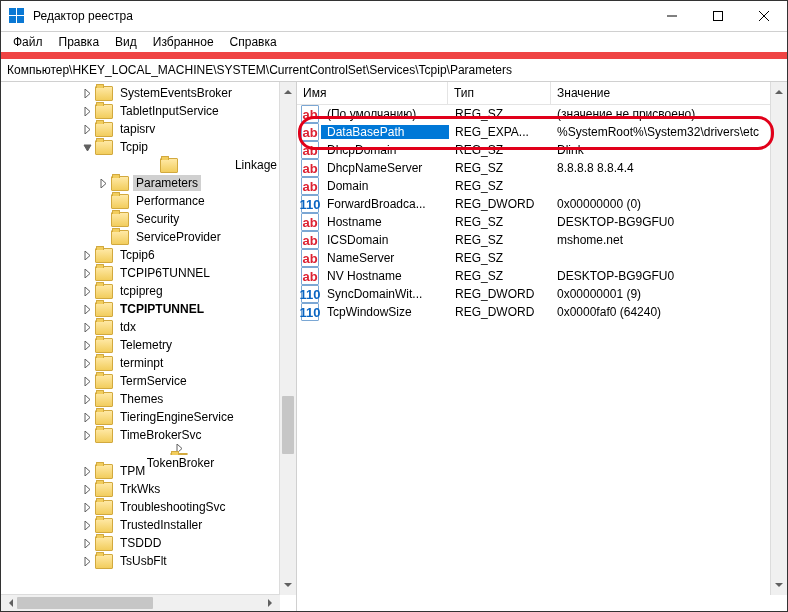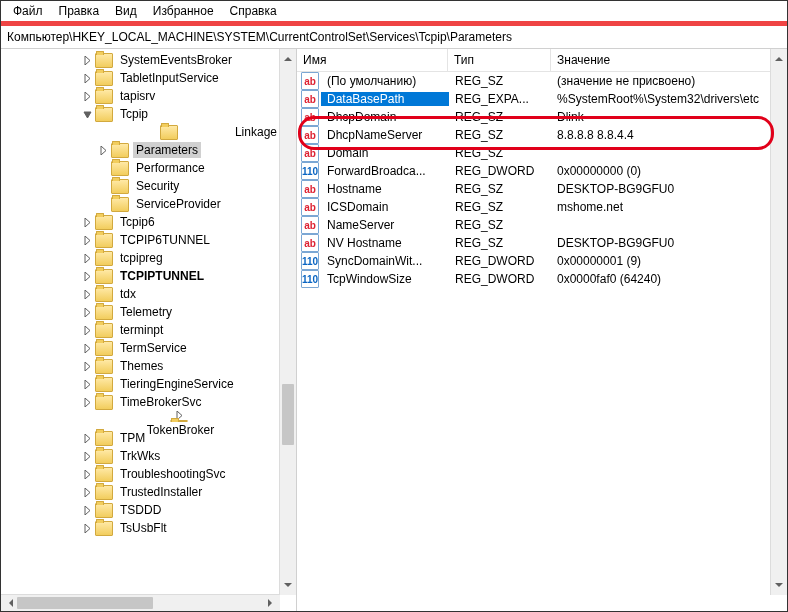--- a/index.html
+++ b/index.html
@@ -5,21 +5,21 @@
 html,body{margin:0;padding:0;font-family:"Segoe UI",Tahoma,sans-serif;font-size:12px;color:#000;background:#fff;overflow:hidden}
 .window{width:788px;height:612px;border:1px solid #333;box-sizing:border-box;display:flex;flex-direction:column;position:relative}
 .titlebar{height:30px;display:flex;align-items:center;border-bottom:1px solid #d0d0d0}
 .titlebar .icon{width:16px;height:16px;margin:0 8px;display:flex;flex-wrap:wrap}
 .titlebar .icon span{width:7px;height:7px;background:#0a78d4;margin:0 1px 1px 0}
 .titlebar .title{flex:0 0 auto;font-size:12px}
 .titlebar .spacer{flex:1}
 .winbtns{display:flex;height:100%}
 .winbtn{width:46px;display:flex;align-items:center;justify-content:center;color:#000}
 .winbtn svg{width:10px;height:10px;stroke:#000;stroke-width:1;fill:none}
-.menubar{height:20px;display:flex;align-items:center;padding:0 4px;border-bottom:5px solid #ef4444}
+.menubar{height:20px;display:flex;align-items:center;padding:0 4px;border-bottom:7px solid #ef4444}
 .menuitem{padding:2px 8px}
 .pathbar{height:22px;border-bottom:1px solid #d0d0d0;display:flex;align-items:center;padding:0 6px;font-size:12px;white-space:nowrap;overflow:hidden}
 .content{flex:1;display:flex;min-height:0}
 .treepane{width:295px;border-right:1px solid #d0d0d0;position:relative;overflow:hidden}
 .treewrap{position:absolute;inset:0 16px 16px 0;overflow:hidden}
 .tree{padding:2px 0 2px 0}
 .trow{display:flex;align-items:center;height:18px;white-space:nowrap}
 .twist{width:12px;height:12px;margin-right:2px;display:flex;align-items:center;justify-content:center;color:#666}
 .twist svg{width:9px;height:9px;fill:none;stroke:#606060;stroke-width:1}
 .twist.open svg{fill:#606060}
@@ -29,21 +29,21 @@
 .tlabel.sel{background:#d0d0d0}
 .listpane{flex:1;position:relative;overflow:hidden}
 .listwrap{position:absolute;inset:0 16px 0 0;overflow:hidden}
 .lhdr{display:flex;height:22px;align-items:center;border-bottom:1px solid #e4e4e4}
 .lhdr>div{padding:0 6px;height:100%;display:flex;align-items:center;border-right:1px solid #e4e4e4}
 .col-name{width:138px}
 .col-type{width:90px}
 .col-data{flex:1}
 .lrow{display:flex;height:18px;align-items:center;position:relative}
 .lrow>div{padding:0 6px;white-space:nowrap;overflow:hidden;text-overflow:ellipsis}
-.vicon{width:16px;height:16px;margin-left:4px;margin-right:2px;border:1px solid #7ba7d4;border-radius:1px;display:flex;align-items:center;justify-content:center;font-size:10px;font-weight:bold;flex-shrink:0;background:#fff}
+.vicon{width:16px;height:16px;margin-left:4px;margin-right:2px;border:1px solid #7ba7d4;border-radius:1px;display:flex;align-items:center;justify-content:center;font-size:13px;font-weight:bold;flex-shrink:0;background:#fff}
 .vicon.str{color:#d23}
 .vicon.bin{color:#0a65c2}
 .lname{width:116px}
 .lname.sel{background:#0078d7;color:#fff}
 .redring{position:absolute;border:3px solid #e1001a;border-radius:16px;pointer-events:none;z-index:5;left:297px;top:115px;width:470px;height:28px}
 .sb-v{position:absolute;top:0;right:0;bottom:16px;width:16px;background:#f0f0f0;border-left:1px solid #dcdcdc}
 .sb-v .btn{height:16px;display:flex;align-items:center;justify-content:center}
 .sb-v .track{position:absolute;top:16px;bottom:16px;left:0;right:0}
 .sb-v .thumb{position:absolute;left:2px;right:2px;background:#c6c6c6;border-radius:1px}
 .sb-h{position:absolute;left:0;right:0;bottom:0;height:16px;background:#f0f0f0;border-top:1px solid #dcdcdc;display:flex;align-items:center}
@@ -53,20 +53,47 @@
 .arrow{width:0;height:0;border:4px solid transparent}
 .arrow.up{border-bottom-color:#606060}
 .arrow.down{border-top-color:#606060}
 .arrow.left{border-right-color:#606060}
 .arrow.right{border-left-color:#606060}
 </style>
 </head>
 <body>
 
 <div class="window">
+  <div class="titlebar">
+    <div class="icon">
+        <span></span>
+        <span></span>
+        <span></span>
+        <span></span>
+      </div>
+    <div class="title">Редактор реестра</div>
+    <div class="spacer"></div>
+    <div class="winbtns">
+      <div class="winbtn">
+          <svg viewBox="0 0 10 10">
+            <path d="M0 5 H10"></path>
+          </svg>
+        </div>
+      <div class="winbtn">
+          <svg viewBox="0 0 10 10">
+            <rect x="0.5" y="0.5" width="9" height="9"></rect>
+          </svg>
+        </div>
+      <div class="winbtn">
+          <svg viewBox="0 0 10 10">
+            <path d="M0 0 L10 10 M10 0 L0 10"></path>
+          </svg>
+        </div>
+    </div>
+  </div>
 
   <div class="menubar">
     <div class="menuitem">Файл</div>
     <div class="menuitem">Правка</div>
     <div class="menuitem">Вид</div>
     <div class="menuitem">Избранное</div>
     <div class="menuitem">Справка</div>
   </div>
 
   <div class="pathbar">

